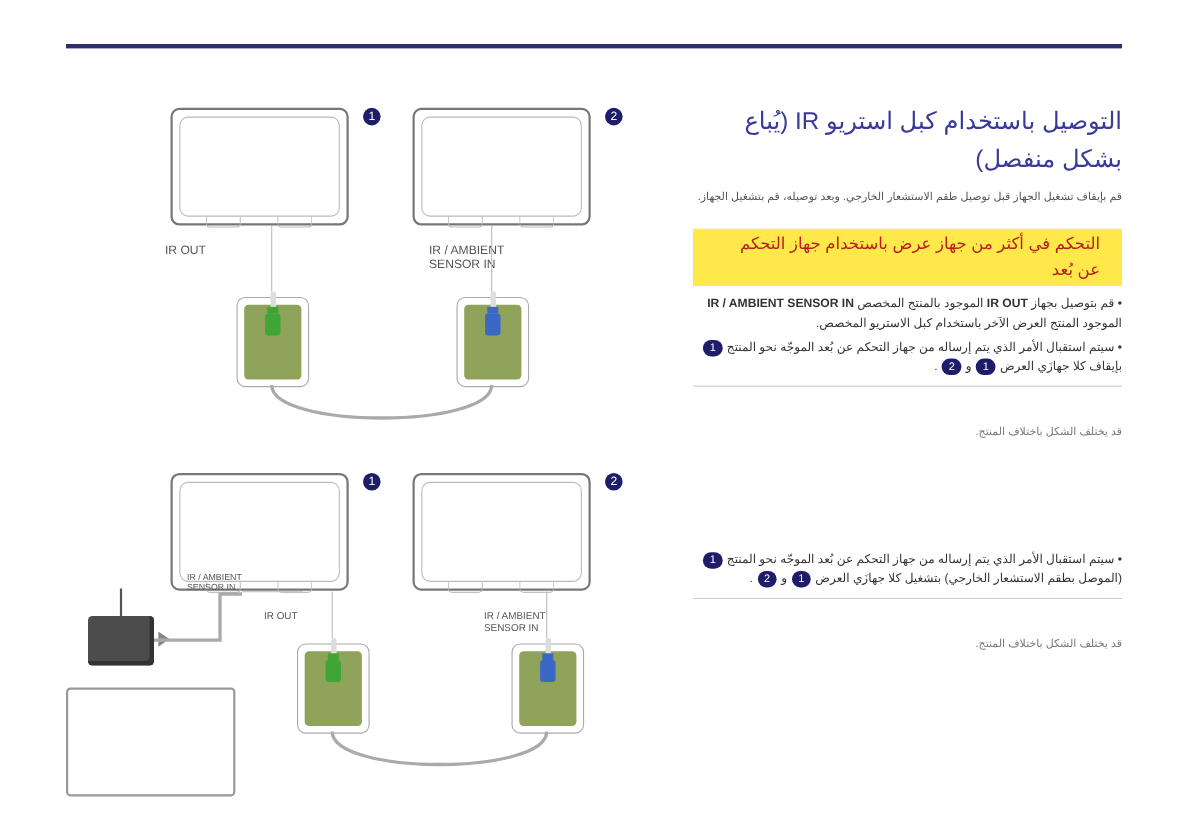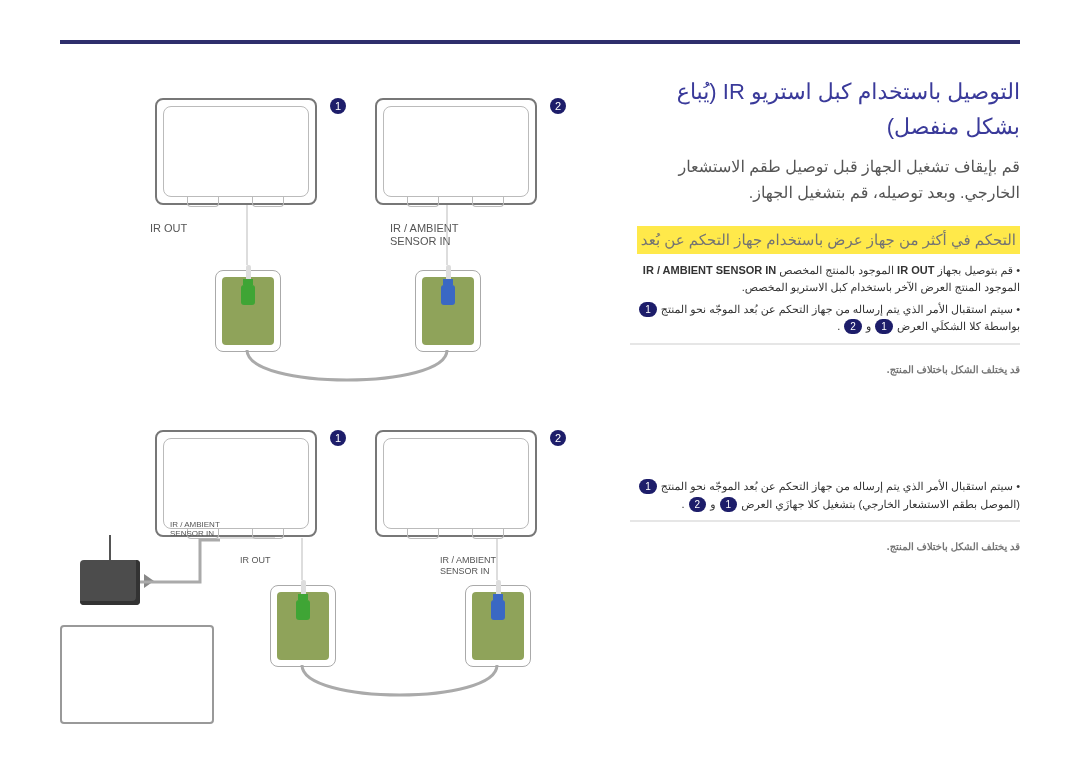--- a/index.html
+++ b/index.html
@@ -21,44 +21,44 @@
   }
   .page {
     position: absolute;
     top: 60px;
     left: 60px;
     right: 60px;
     bottom: 20px;
   }
   .right-col {
     position: absolute;
-    top: 14px;
+    top: 32px;
     right: 0;
     width: 390px;
     direction: rtl;
     text-align: right;
     font-size: 13px;
     color: #333;
     line-height: 1.6;
   }
   .title {
     font-size: 22px;
     color: #3a3a9a;
     margin-bottom: 10px;
     font-weight: normal;
   }
   .sub {
-    font-size: 16px;
+    font-size: 10px;
     color: #555;
   }
   .hl {
     background: #ffe94a;
-    color: #737373;
+    color: #b91c1c;
     font-size: 15px;
-    padding: 2px 4px;
+    padding: 2px 20px;
     display: inline-block;
     margin-bottom: 8px;
   }
   .bullet-row {
     font-size: 11px;
     margin-bottom: 4px;
   }
   .pill {
     display: inline-block;
     background: #1d1d6a;
@@ -66,22 +66,21 @@
     font-size: 10px;
     border-radius: 8px;
     padding: 0 6px;
     line-height: 15px;
     margin: 0 1px;
     direction: ltr;
   }
   .note {
     font-size: 10px;
     color: #777;
-    margin-top: 6px;
-    font-weight: bold;
+    margin-top: 22px;
   }
   .note-line {
     position: absolute;
     right: 0;
     height: 8px;
     pointer-events: none;
   }
   
   .diagrams {
     position: absolute;
@@ -226,21 +225,21 @@
       <span>قم بتوصيل بجهاز </span>
       <b style="direction:ltr;display:inline-block">IR OUT</b>
       <span> الموجود بالمنتج المخصص </span>
       <b style="direction:ltr;display:inline-block">IR / AMBIENT SENSOR IN</b>
       <span> الموجود المنتج العرض الآخر باستخدام كبل الاستريو المخصص.</span>
     </div>
     <div class="bullet-row">
       •
       <span>سيتم استقبال الأمر الذي يتم إرساله من جهاز التحكم عن بُعد الموجّه نحو المنتج </span>
       <span class="pill">1</span>
-      <span> بواسطة كلا الشكلَي العرض </span>
+      <span> بإيقاف كلا جهازَي العرض </span>
       <span class="pill">1</span>
       <span> و </span>
       <span class="pill">2</span>
       <span>.</span>
     </div>
     <div style="position:relative;height:16px">
       <svg class="note-line" width="390" height="8">
           <line x1="0" y1="4" x2="390" y2="4" stroke="#999" stroke-width="0.5"></line>
         </svg>
     </div>

